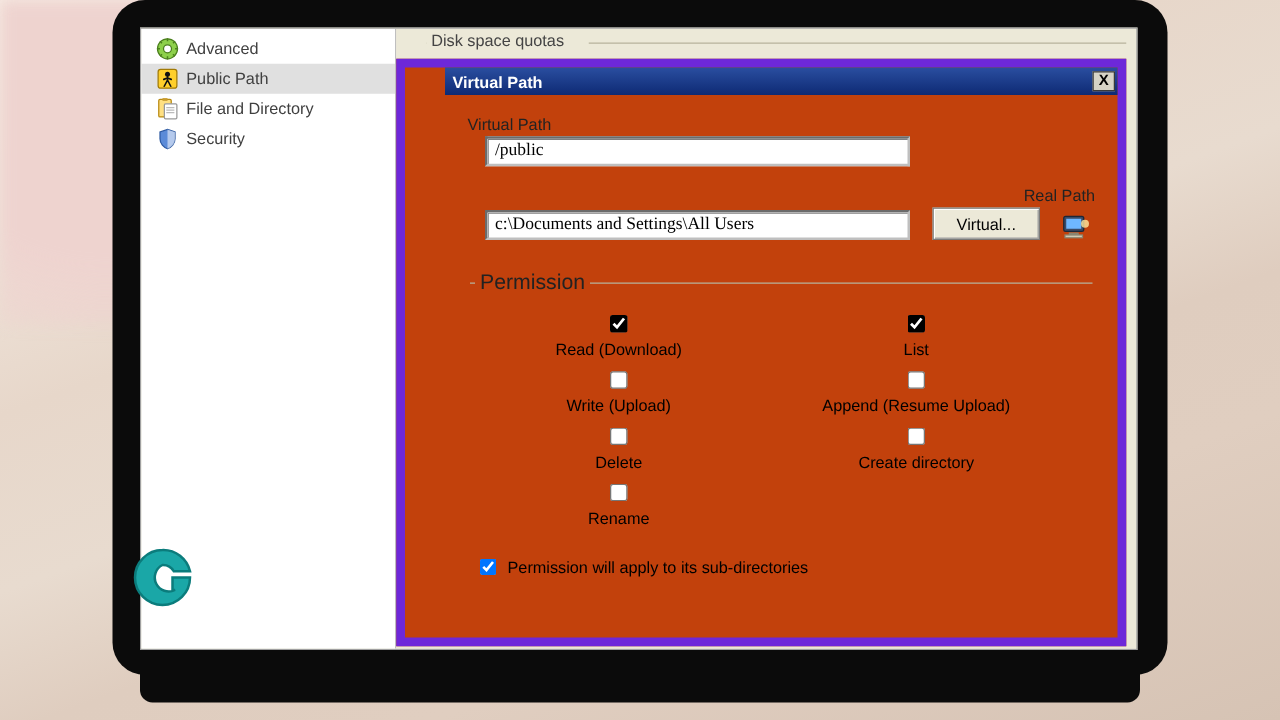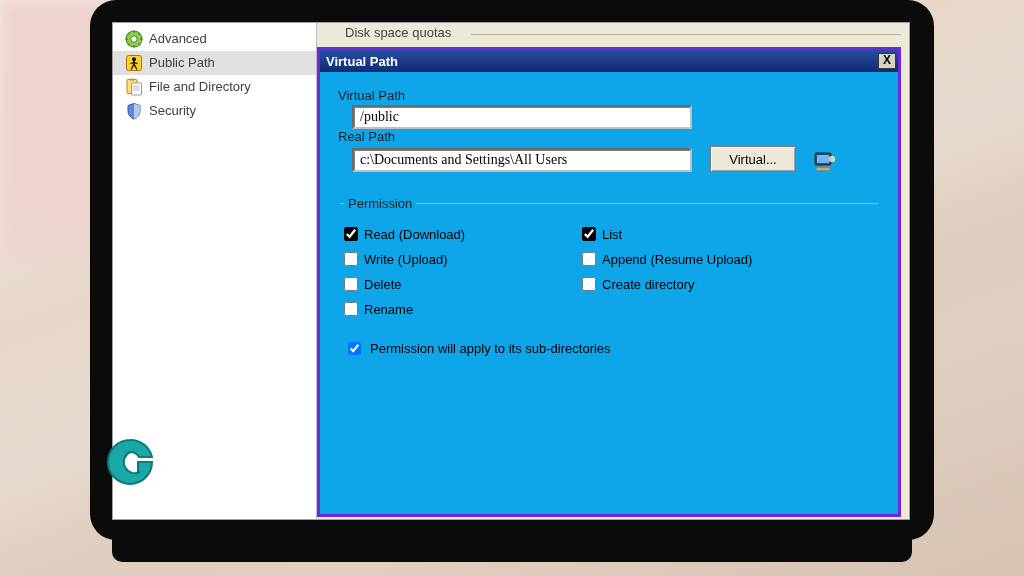--- a/index.html
+++ b/index.html
@@ -96,22 +96,23 @@
   }
   .groupbox::before { left:0; width:4px; }
   .groupbox::after  { left:130px; right:0; }
 
   
   .dialog {
     position:absolute;
     left:0px; top:24px;
     right:8px;
     bottom:2px;
-    background:#0ea5e9;
-    border:3px solid #6d28d9;
+    background:#c2410c;
+    border:7px solid #6d28d9;
+    padding-left:32px;
   }
   .titlebar {
     height:22px;
     background: linear-gradient(#2a4ea0, #0e2a74);
     color:#fff;
     font-weight:bold;
     font-size:13px;
     display:flex; align-items:center;
     padding:0 2px 0 6px;
     justify-content:space-between;
@@ -165,32 +166,33 @@
   }
 
   fieldset.permission {
     margin-top:24px;
     border:1px solid #b7b39c;
     border-left:none; border-right:none; border-bottom:none;
     padding:14px 4px 6px 4px;
     position:relative;
   }
   fieldset.permission legend {
-    font-size:13px; padding:0 4px; color:#222;
+    font-size:17px; padding:0 4px; color:#222;
   }
   .perm-grid {
     display:grid;
     grid-template-columns: 230px 230px;
     row-gap:10px;
     column-gap:8px;
     margin-top:2px;
   }
   .chk {
-    display:flex; align-items:flex-start; gap:6px;
+    display:flex; align-items:center; gap:6px;
     font-size:13px;
+    flex-direction:column;
   }
   .chk input[type=checkbox] {
     width:14px; height:14px;
     margin:0;
     accent-color:#000;
   }
   .sub-chk {
     margin-top:22px;
     display:flex; align-items:center; gap:6px;
     font-size:13px;
@@ -284,21 +286,21 @@
           <div class="titlebar">
             <span>Virtual Path</span>
             <span class="close">X</span>
           </div>
 
           <div class="dlg-body">
 
             <div class="field-label">Virtual Path</div>
             <input class="sunken-input" style="margin-left: 14px;" value="/public">
 
-            <div class="field-label" style="margin-top:0;">Real Path</div>
+            <div class="field-label" style="margin-top:16px;text-align:right;">Real Path</div>
 
             <div class="row-realpath">
               <input class="sunken-input" style="margin-left: 14px;" value="c:\Documents and Settings\All Users">
               <button class="btn">Virtual...</button>
               <span class="computer-icon">
                 <svg viewBox="0 0 22 20">
                   <rect x="1" y="1" width="16" height="12" rx="1.5" fill="#3a4a66" stroke="#1b2738"></rect>
                   <rect x="3" y="3" width="12" height="8" fill="#6fb7ff"></rect>
                   <rect x="5" y="14" width="8" height="2" fill="#8a8570"></rect>
                   <rect x="2" y="16" width="14" height="2.2" fill="#cfcab3" stroke="#8a8570"></rect>

